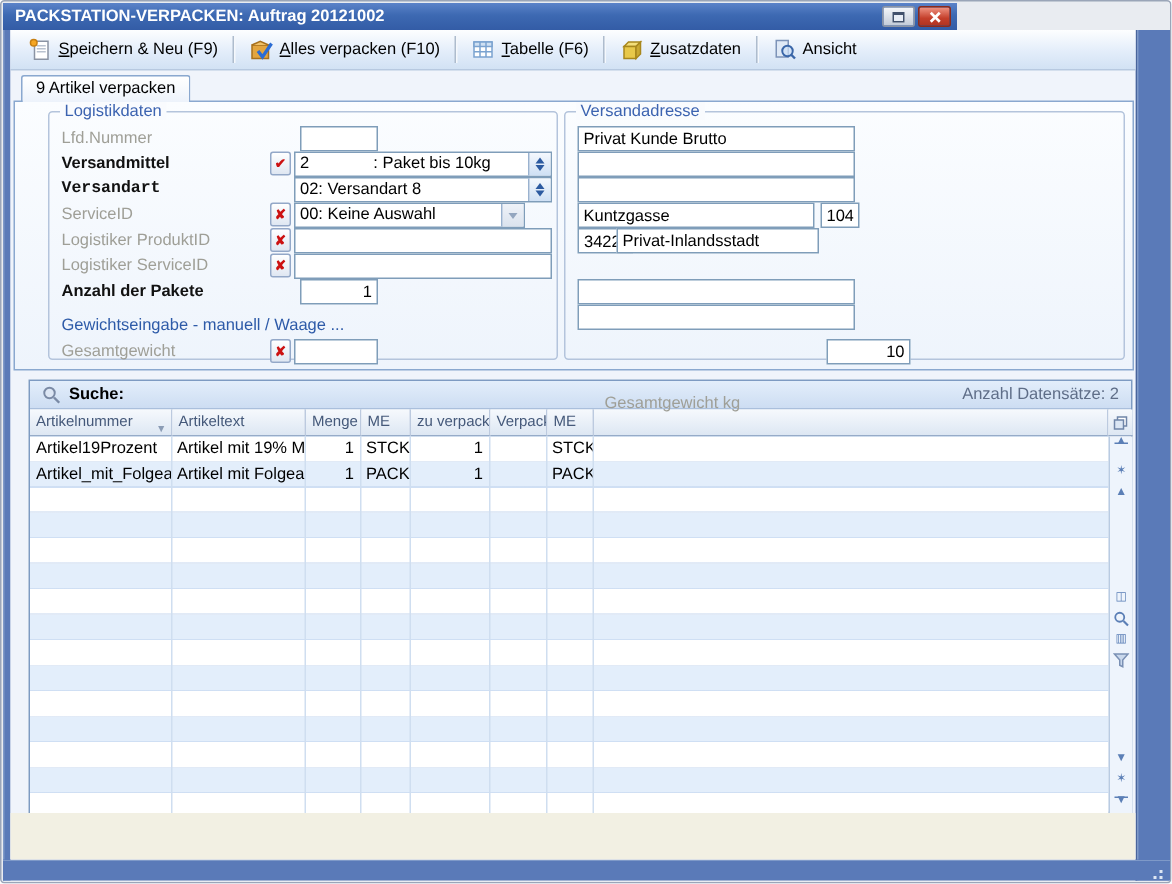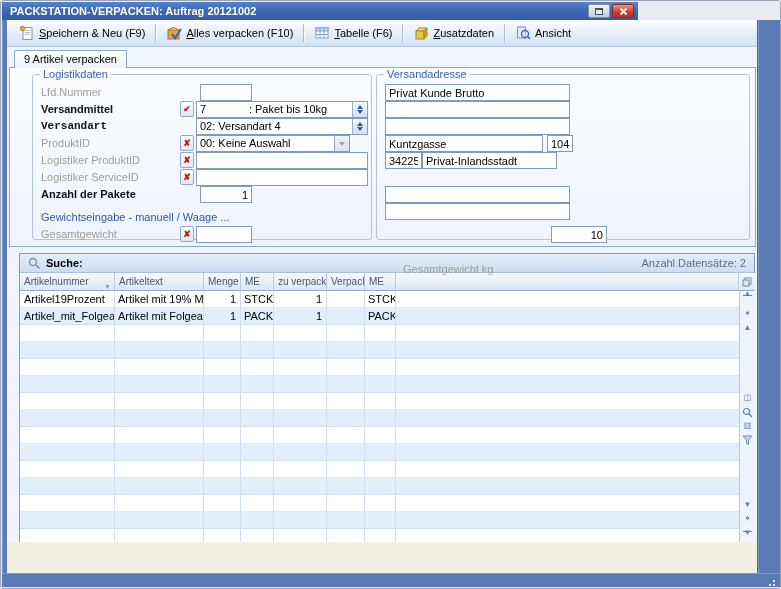--- a/index.html
+++ b/index.html
@@ -199,37 +199,37 @@
 
     <div class="group" style="left:22px; top:6px; width:340px; height:166px;">
       <span class="gcaption">Logistikdaten</span>
 
       <span class="flabel dis" style="top:9px;">Lfd.Nummer</span>
       <input class="txt" style="left: 167px; top: 9px; width: 52px;" value="">
 
       <span class="flabel b" style="top:26px;">Versandmittel</span>
       <span class="mini-btn" style="left:147px; top:26px;"><span>✔</span></span>
       <div class="combo" style="left:163px; top:26px; width:172px;">
-        <span class="val">7              : Paket bis 10kg</span>
+        <span class="val">2              : Paket bis 10kg</span>
         <span class="arrow">
             <span class="tri-up"></span>
             <span class="tri-dn"></span>
           </span>
       </div>
 
       <span class="flabel b" style="top:43px;font-family:Liberation Mono, monospace;">Versandart</span>
       <div class="combo" style="left:163px; top:43px; width:172px;">
-        <span class="val">02: Versandart 4</span>
+        <span class="val">02: Versandart 8</span>
         <span class="arrow">
             <span class="tri-up"></span>
             <span class="tri-dn"></span>
           </span>
       </div>
 
-      <span class="flabel dis" style="top:60px;">ProduktID</span>
+      <span class="flabel dis" style="top:60px;">ServiceID</span>
       <span class="mini-btn" style="left:147px; top:60px;"><span>✘</span></span>
       <div class="combo dis" style="left:163px; top:60px; width:154px;">
         <span class="val">00: Keine Auswahl</span>
         <span class="arrow">
             <span class="tri-dn"></span>
           </span>
       </div>
 
       <span class="flabel dis" style="top:77px;">Logistiker ProduktID</span>
       <span class="mini-btn" style="left:147px; top:77px;"><span>✘</span></span>
@@ -253,21 +253,21 @@
       <span class="gcaption">Versandadresse</span>
 
       <input class="txt" style="left: 8px; top: 9px; width: 185px;" value="Privat Kunde Brutto">
       <input class="txt" style="left: 8px; top: 26px; width: 185px;" value="">
       <input class="txt" style="left: 8px; top: 43px; width: 185px;" value="">
 
       <input class="txt" style="left: 8px; top: 60px; width: 158px;" value="Kuntzgasse">
       <input class="txt" style="left: 170px; top: 60px; width: 26px;" value="104">
 
       <input class="txt" style="left: 8px; top: 77px; width: 37px;" value="34225">
-      <input class="txt" style="left: 45px; top: 77px; width: 135px;" value="Privat-Inlandsstadt">
+      <input class="txt" style="left: 34px; top: 77px; width: 135px;" value="Privat-Inlandsstadt">
 
 
       <input class="txt" style="left: 8px; top: 111px; width: 185px;" value="">
       <input class="txt" style="left: 8px; top: 128px; width: 185px;" value="">
 
       <span class="flabel dis" style="left:26px; top:151px;margin-top:35px;">Gesamtgewicht kg</span>
       <input class="txt num" style="left: 174px; top: 151px; width: 56px;" value="10">
     </div>
   </div>
 

